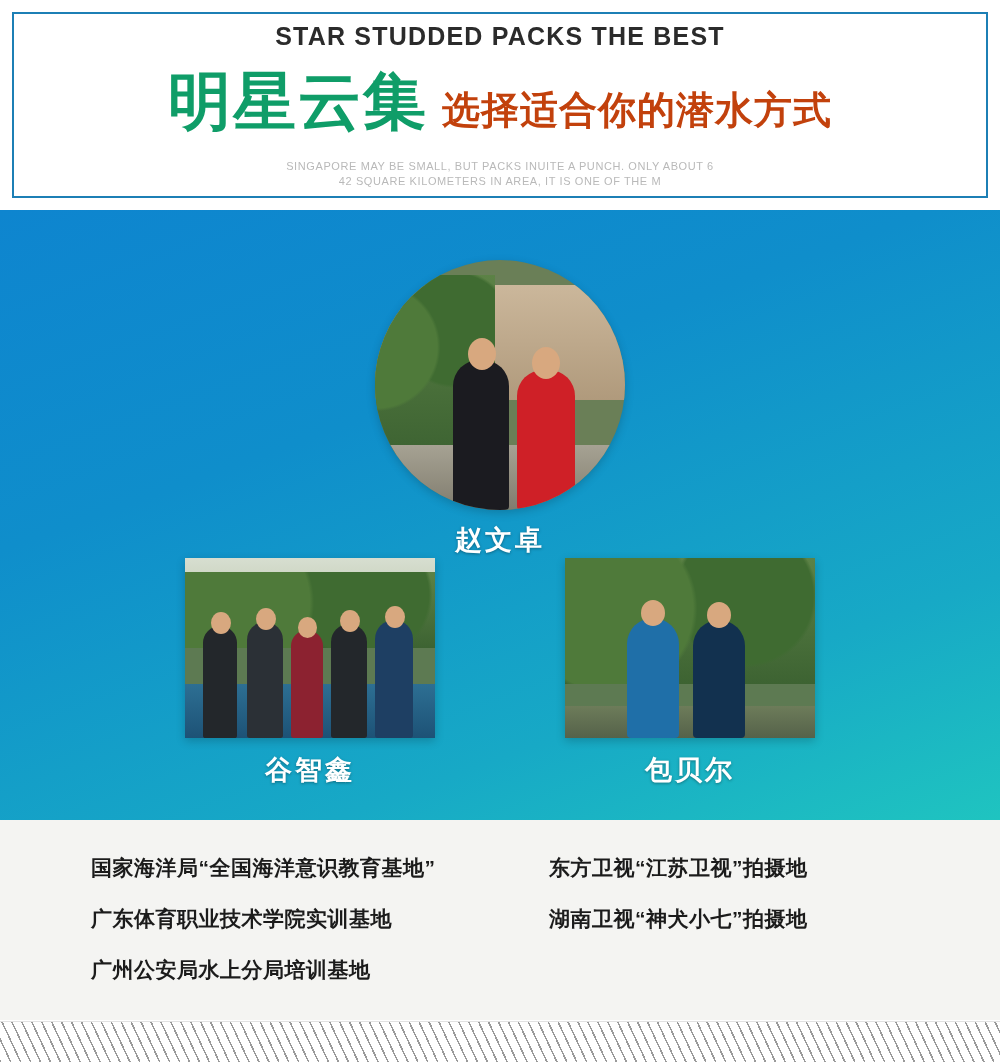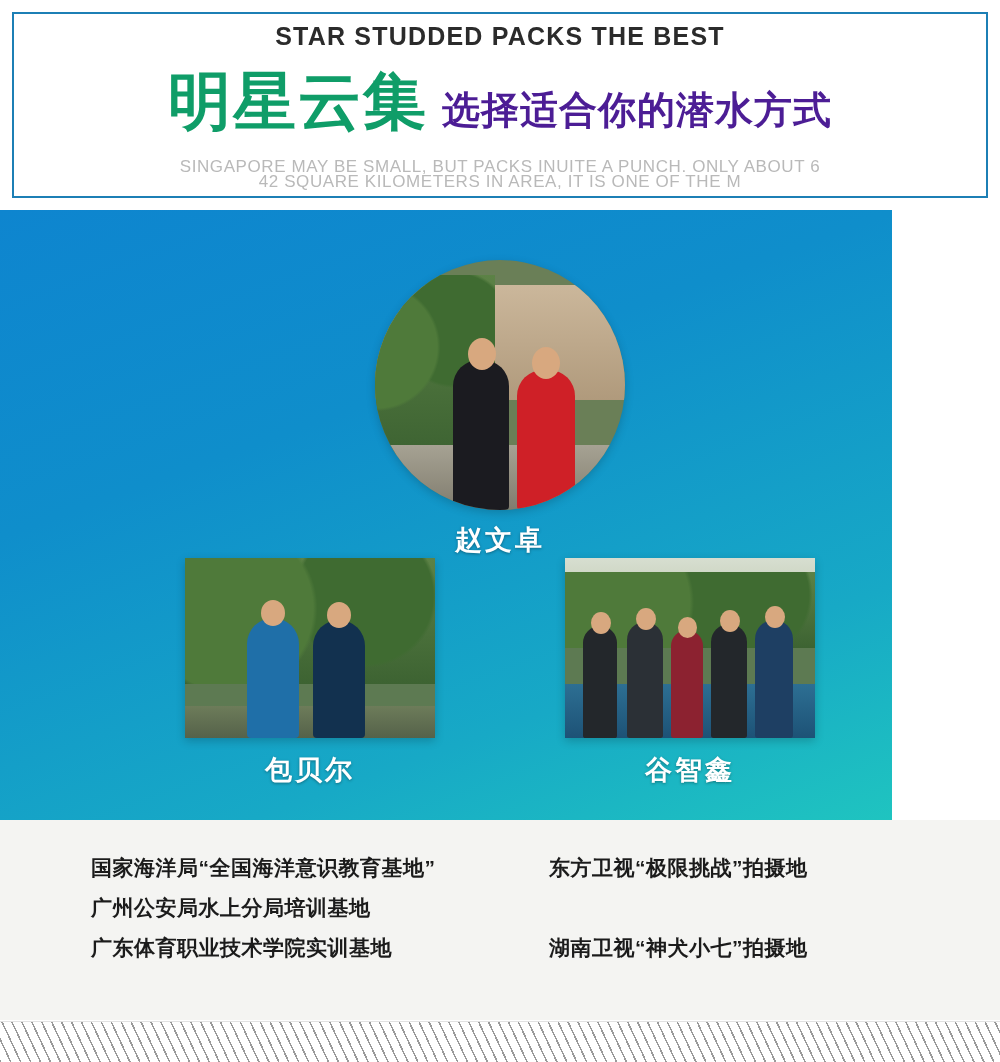--- a/index.html
+++ b/index.html
@@ -62,36 +62,36 @@
   }
   .title-green {
     font-size: 63px;
     font-weight: 700;
     color: #0f9d68;
     letter-spacing: 2px;
   }
   .title-dark {
     font-size: 38px;
     font-weight: 700;
-    color: #4c1d95;
+    color: #c2410c;
     letter-spacing: 1px;
     margin-left: 14px;
   }
   .subline {
     text-align: center;
     color: #b9b9b9;
-    font-size: 17px;
+    font-size: 11px;
     line-height: 15px;
     letter-spacing: 0.6px;
   }
 
   
   .stars {
     position: relative;
-    width: 892px;
+    width: 1000px;
     height: 610px;
     background: linear-gradient(160deg, #0e85cf 0%, #0f8ecb 35%, #17a9c6 75%, #1fc4c0 100%);
     overflow: hidden;
   }
   .circle-row {
     position: absolute;
     top: 50px;
     left: 0;
     width: 1000px;
     display: flex;
@@ -176,22 +176,21 @@
     padding: 34px 0 0 0;
   }
   .credits-cols {
     display: flex;
     justify-content: center;
     gap: 38px;
   }
   .credit-col {
     display: flex;
     flex-direction: column;
-    gap: 12px;
-    justify-content: space-between;
+    gap: 23px;
   }
   .credit-line {
     font-size: 21px;
     font-weight: 700;
     color: #1b1b1b;
     letter-spacing: 0.5px;
     white-space: nowrap;
   }
   .col-left .credit-line { width: 420px; }
   .col-right .credit-line { width: 360px; }
@@ -244,35 +243,20 @@
             <div class="head" style="left:157px;bottom:131px;width:28px;height:32px;"></div>
           </div>
         </div>
         <div class="circle-name">赵文卓</div>
       </div>
 
 
     </div>
 
     <div class="rect-row">
-
-      <div class="rect-item">
-        <div class="rect-photo">
-          <div class="scene">
-            <div class="sky" style="height:30%;background:linear-gradient(#cdd8c4,#adbd9e);"></div>
-            <div class="foliage" style="top:0;height:70%;"></div>
-            <div class="ground" style="height:18%;background:linear-gradient(#6d7c5a,#55624a);"></div>
-            <div class="person" style="left:62px;width:52px;height:120px;background:#1f6fa8;"></div>
-            <div class="head" style="left:76px;bottom:112px;width:24px;height:26px;"></div>
-            <div class="person" style="left:128px;width:52px;height:118px;background:#12314f;"></div>
-            <div class="head" style="left:142px;bottom:110px;width:24px;height:26px;"></div>
-          </div>
-        </div>
-        <div class="rect-name">包贝尔</div>
-      </div>
 
       <div class="rect-item">
         <div class="rect-photo">
           <div class="scene">
             <div class="sky" style="height:38%;background:linear-gradient(#d7ded0,#b7c4a7);"></div>
             <div class="foliage" style="top:8%;height:42%;"></div>
             <div class="pool"></div>
             <div class="person" style="left:18px;width:34px;height:112px;background:#23272b;"></div>
             <div class="head" style="left:26px;bottom:104px;width:20px;height:22px;"></div>
             <div class="person" style="left:62px;width:36px;height:116px;background:#2b3036;"></div>
@@ -281,32 +265,47 @@
             <div class="head" style="left:113px;bottom:100px;width:19px;height:21px;"></div>
             <div class="person" style="left:146px;width:36px;height:114px;background:#23272b;"></div>
             <div class="head" style="left:155px;bottom:106px;width:20px;height:22px;"></div>
             <div class="person" style="left:190px;width:38px;height:118px;background:#1e3f63;"></div>
             <div class="head" style="left:200px;bottom:110px;width:20px;height:22px;"></div>
           </div>
         </div>
         <div class="rect-name">谷智鑫</div>
       </div>
 
+      <div class="rect-item">
+        <div class="rect-photo">
+          <div class="scene">
+            <div class="sky" style="height:30%;background:linear-gradient(#cdd8c4,#adbd9e);"></div>
+            <div class="foliage" style="top:0;height:70%;"></div>
+            <div class="ground" style="height:18%;background:linear-gradient(#6d7c5a,#55624a);"></div>
+            <div class="person" style="left:62px;width:52px;height:120px;background:#1f6fa8;"></div>
+            <div class="head" style="left:76px;bottom:112px;width:24px;height:26px;"></div>
+            <div class="person" style="left:128px;width:52px;height:118px;background:#12314f;"></div>
+            <div class="head" style="left:142px;bottom:110px;width:24px;height:26px;"></div>
+          </div>
+        </div>
+        <div class="rect-name">包贝尔</div>
+      </div>
+
     </div>
   </div>
 
   <div class="credits">
     <div class="credits-cols">
       <div class="credit-col col-left">
         <div class="credit-line">国家海洋局“全国海洋意识教育基地”</div>
+        <div class="credit-line">广东体育职业技术学院实训基地</div>
         <div class="credit-line">广州公安局水上分局培训基地</div>
-        <div class="credit-line">广东体育职业技术学院实训基地</div>
       </div>
       <div class="credit-col col-right">
-        <div class="credit-line">东方卫视“极限挑战”拍摄地</div>
+        <div class="credit-line">东方卫视“江苏卫视”拍摄地</div>
         <div class="credit-line">湖南卫视“神犬小七”拍摄地</div>
       </div>
     </div>
   </div>
 
   <div class="hatch"></div>
 
 </div>
 
 </body></html>

